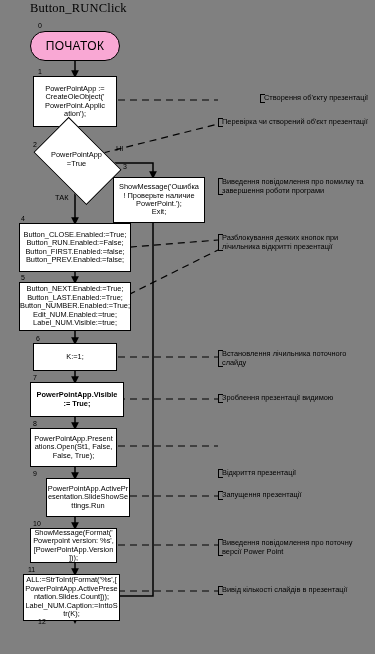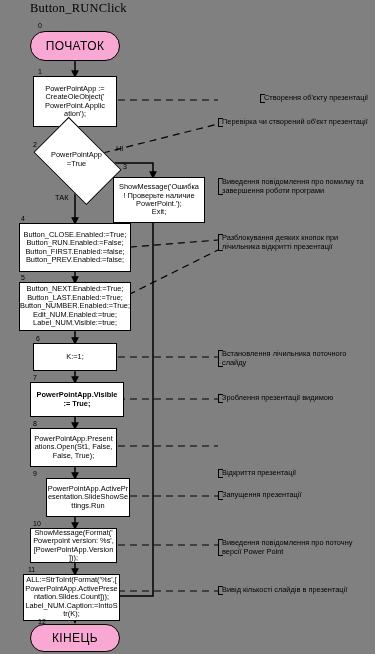--- a/index.html
+++ b/index.html
@@ -166,21 +166,20 @@
 ]));</div>
 
   <div class="num" style="left:28px;top:566px;">11</div>
   <div class="node proc" style="left:23px;top:574px;width:97px;height:47px;">ALL:=StrToInt(Format('%s',[
 PowerPointApp.ActivePrese
 ntation.Slides.Count]));
 Label_NUM.Caption:=InttoS
 tr(K);</div>
 
   <div class="num" style="left:38px;top:618px;">12</div>
-  <div class="node term" style="left:30px;top:624px;width:90px;height:28px;">КІНЕЦЬ</div>
 
   <div class="note" style="left:216px;top:94px;width:150px;margin-left:44px;">Створення об'єкту презентації</div>
   <div class="note" style="left:218px;top:118px;width:155px;">Перевірка чи створений об'єкт презентації</div>
   <div class="note" style="left:218px;top:178px;width:152px;">Виведення повідомлення про помилку та
 завершення роботи програми</div>
   <div class="note" style="left:218px;top:234px;width:150px;">Разблокування деяких кнопок при
 лічильника відкритті презентації</div>
   <div class="note" style="left:218px;top:350px;width:150px;">Встановлення лічильника поточного
 слайду</div>
   <div class="note" style="left:218px;top:394px;width:150px;">Зроблення презентації видимою</div>

